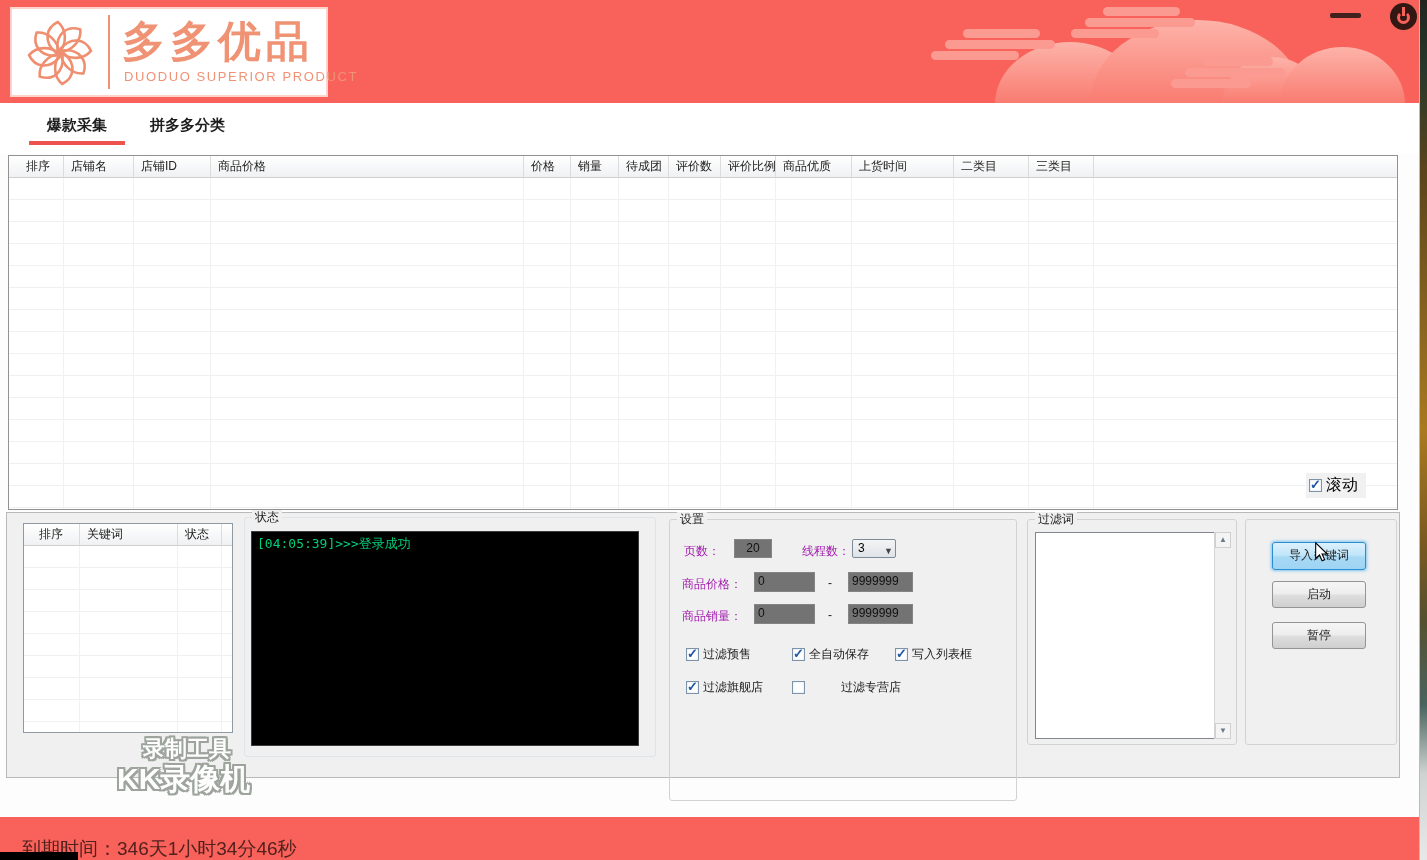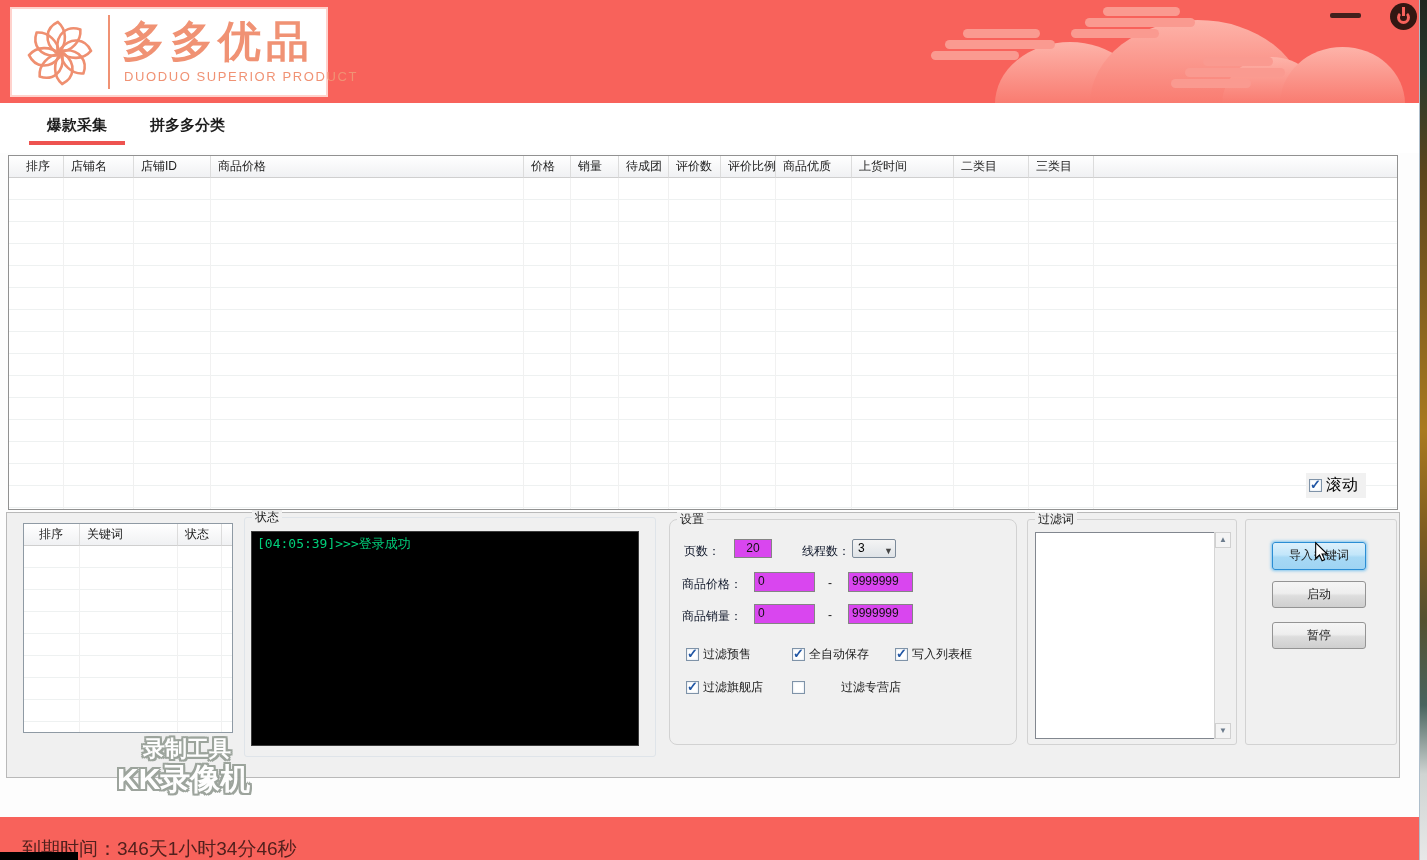--- a/index.html
+++ b/index.html
@@ -55,23 +55,23 @@
 
   
   .kw-table { position:absolute; left:16px; top:10px; width:210px; height:210px; background:#fff; border:1px solid #8f9aa4; display:flex; }
 
   
   .status-group { left:237px; top:4px; width:412px; height:240px; border-color:#dfe4e9; }
   .console { position:absolute; left:6px; top:13px; width:388px; height:215px; background:#000; border:1px solid #3c3c3c;
              font-family:"DejaVu Sans Mono", monospace; font-size:13px; color:#00cf7a; padding:3px 5px; cursor:text; }
 
   
-  .settings-group { left:662px; top:6px; width:348px; height:226px;border-radius:8px; }
-  .slabel { position:absolute; font-size:12px; color:#0f172a; white-space:nowrap; }
-  .sinput { position:absolute; height:19px; background:#d946ef; border:1px solid #848484; font-size:12px; color:#111; padding:0 3px; line-height:17px; cursor:text; }
+  .settings-group { left:662px; top:6px; width:348px; height:282px; }
+  .slabel { position:absolute; font-size:12px; color:#a21caf; white-space:nowrap; }
+  .sinput { position:absolute; height:19px; background:#737373; border:1px solid #848484; font-size:12px; color:#111; padding:0 3px; line-height:17px; cursor:text; }
   .center { text-align:center; }
   .combo { position:absolute; left:182px; top:19px; width:44px; height:19px; border:1px solid #7c8a99; border-radius:2px;
            background:linear-gradient(#f4f4f4,#dfe3e7); font-size:12px; line-height:17px; padding-left:5px; cursor:pointer; }
   .combo .arrow { position:absolute; right:2px; top:3px; font-size:9px; color:#444; }
   .dash { position:absolute; font-size:12px; color:#1c1c1c; }
 
   
   .filter-group { left:1020px; top:6px; width:210px; height:226px; }
   .filter-area { position:absolute; left:7px; top:12px; width:196px; height:207px; background:#fff; border:1px solid #82878f; cursor:text; }
   .vscroll { position:absolute; right:0; top:0; width:17px; height:100%; background:#f0f0f0; border-left:1px solid #d5d5d5; }

